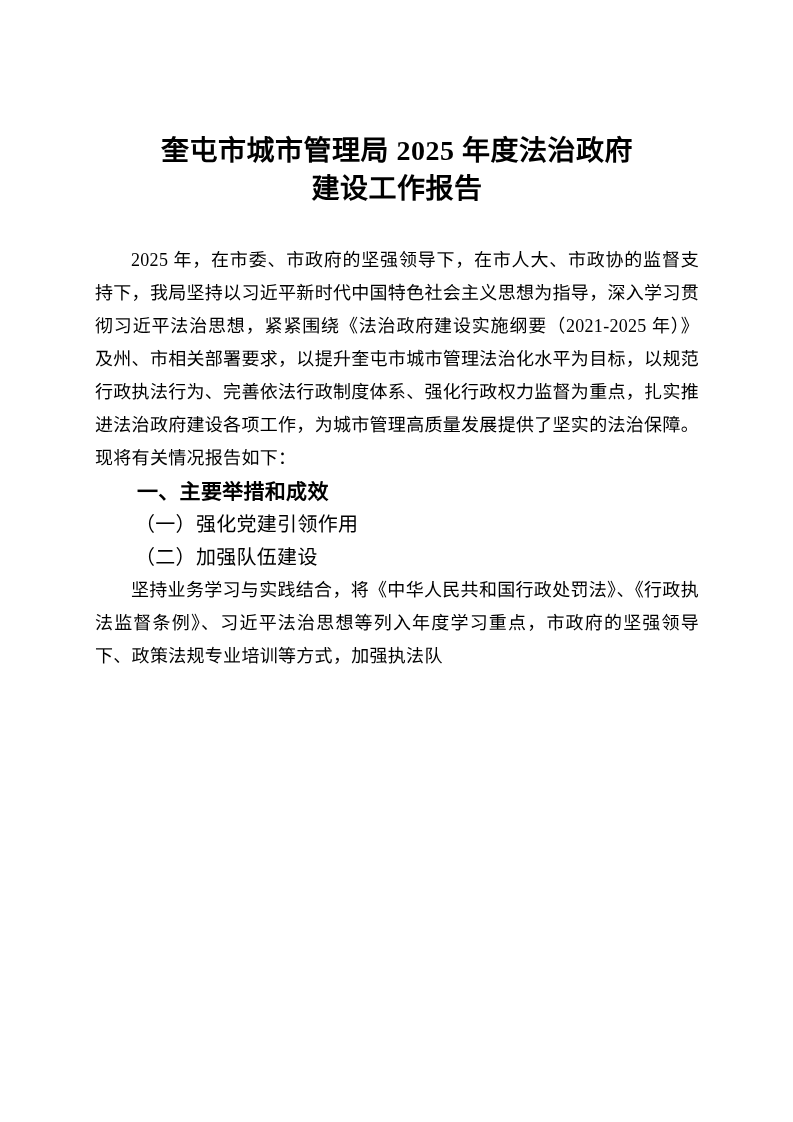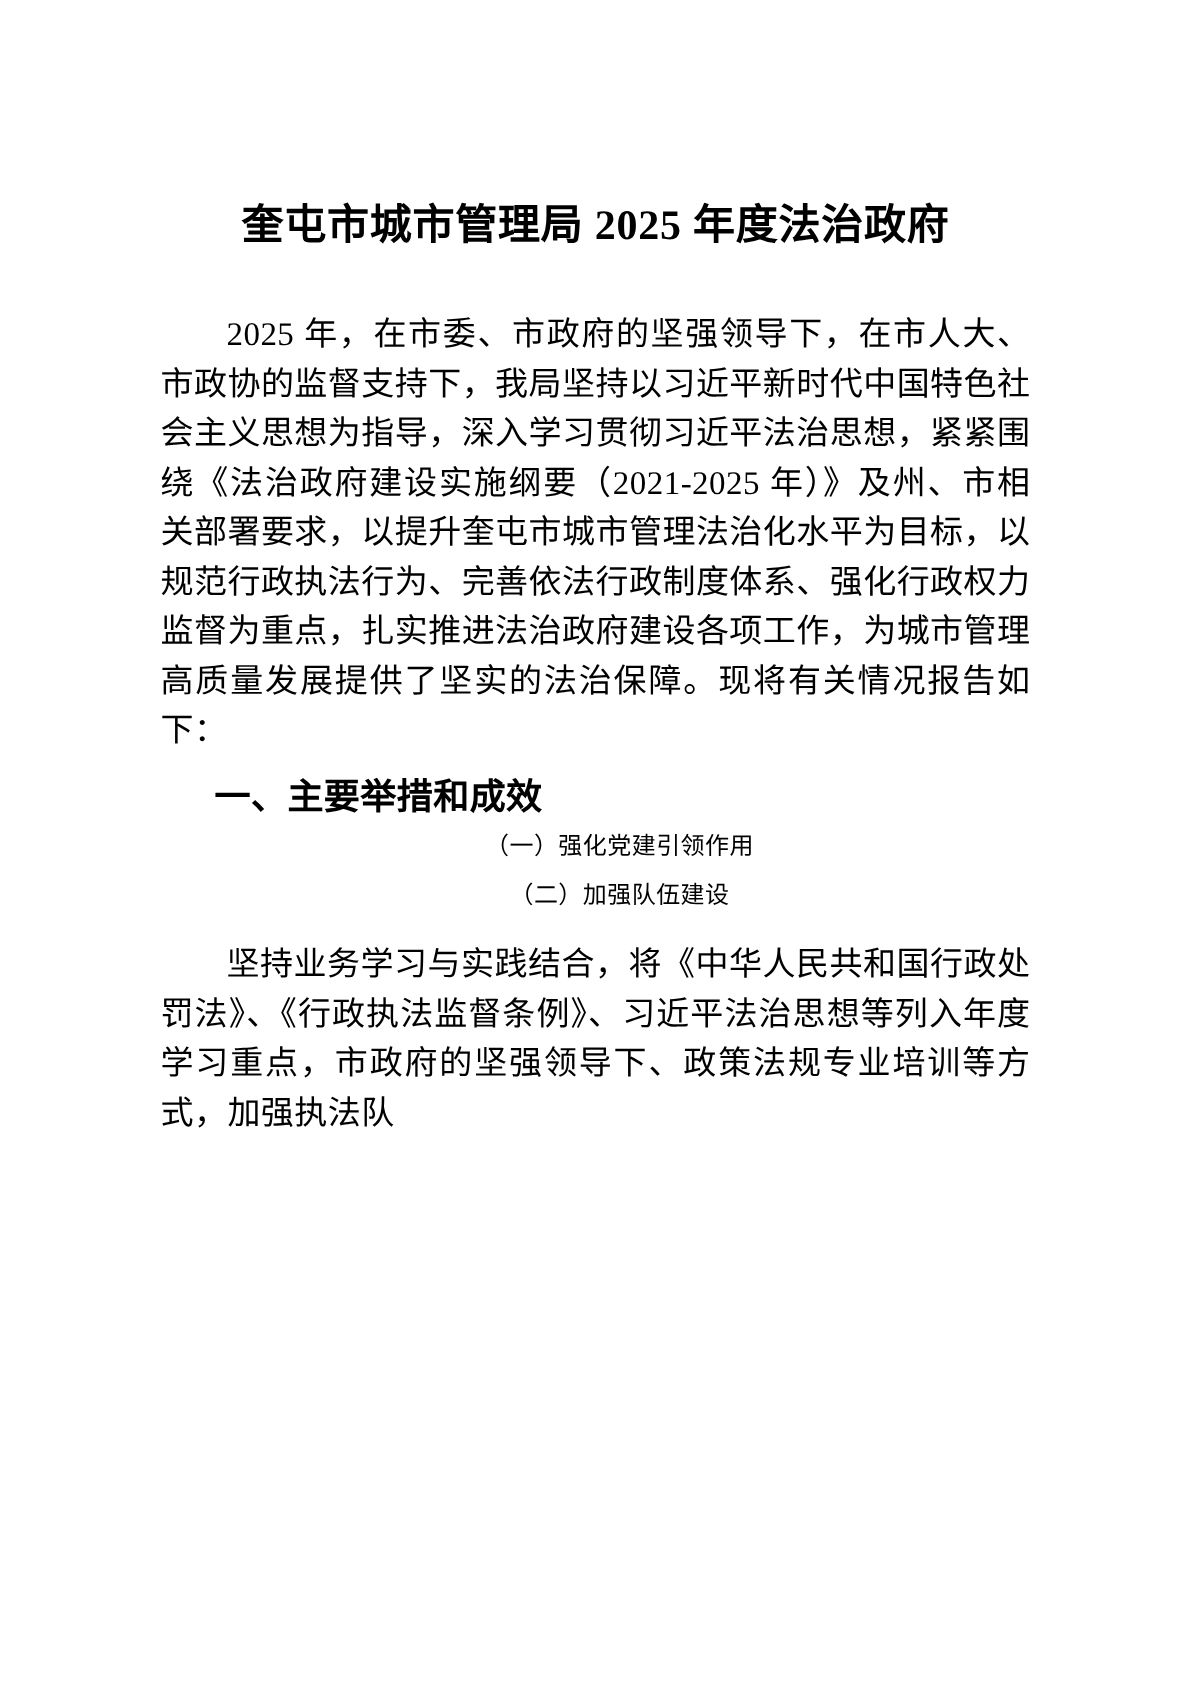--- a/index.html
+++ b/index.html
@@ -25,55 +25,54 @@
   .doc-title {
     font-family: "Liberation Serif", "DejaVu Serif", serif;
     font-weight: bold;
     font-size: 28px;
     line-height: 38px;
     text-align: center;
     letter-spacing: 0.5px;
     margin: 0 0 36px 0;
   }
   .para {
-    font-size: 22px;
+    font-size: 18px;
     line-height: 33px;
     text-align: justify;
     text-justify: inter-character;
     text-indent: 2em;
-    margin: 12px;
+    margin: 0;
     letter-spacing: 0.3px;
     font-family: Liberation Serif, serif;
   }
   .heading-1 {
     font-family: "Liberation Sans", "DejaVu Sans", sans-serif;
     font-weight: bold;
-    font-size: 24px;
+    font-size: 21px;
     line-height: 33px;
     text-indent: 2em;
     margin: 0;
     letter-spacing: 0.3px;
   }
   .heading-2 {
     
-    font-size: 16px;
+    font-size: 20px;
     line-height: 33px;
     text-indent: 2em;
     margin: 0;
     letter-spacing: 0.3px;
-    text-align: center;
   }
 </style>
 </head>
 <body>
 
 <div class="page">
   <div class="content">
 
-    <h1 class="doc-title"><span>奎屯市城市管理局 2025 年度法治政府</span><br></h1>
+    <h1 class="doc-title"><span>奎屯市城市管理局 2025 年度法治政府</span><br><span>建设工作报告</span></h1>
 
     <p class="para">2025 年，在市委、市政府的坚强领导下，在市人大、市政协的监督支持下，我局坚持以习近平新时代中国特色社会主义思想为指导，深入学习贯彻习近平法治思想，紧紧围绕《法治政府建设实施纲要（2021-2025 年）》及州、市相关部署要求，以提升奎屯市城市管理法治化水平为目标，以规范行政执法行为、完善依法行政制度体系、强化行政权力监督为重点，扎实推进法治政府建设各项工作，为城市管理高质量发展提供了坚实的法治保障。现将有关情况报告如下：</p>
 
     <p class="heading-1">一、主要举措和成效</p>
 
     <p class="heading-2">（一）强化党建引领作用</p>
 
 
     <p class="heading-2">（二）加强队伍建设</p>
 

